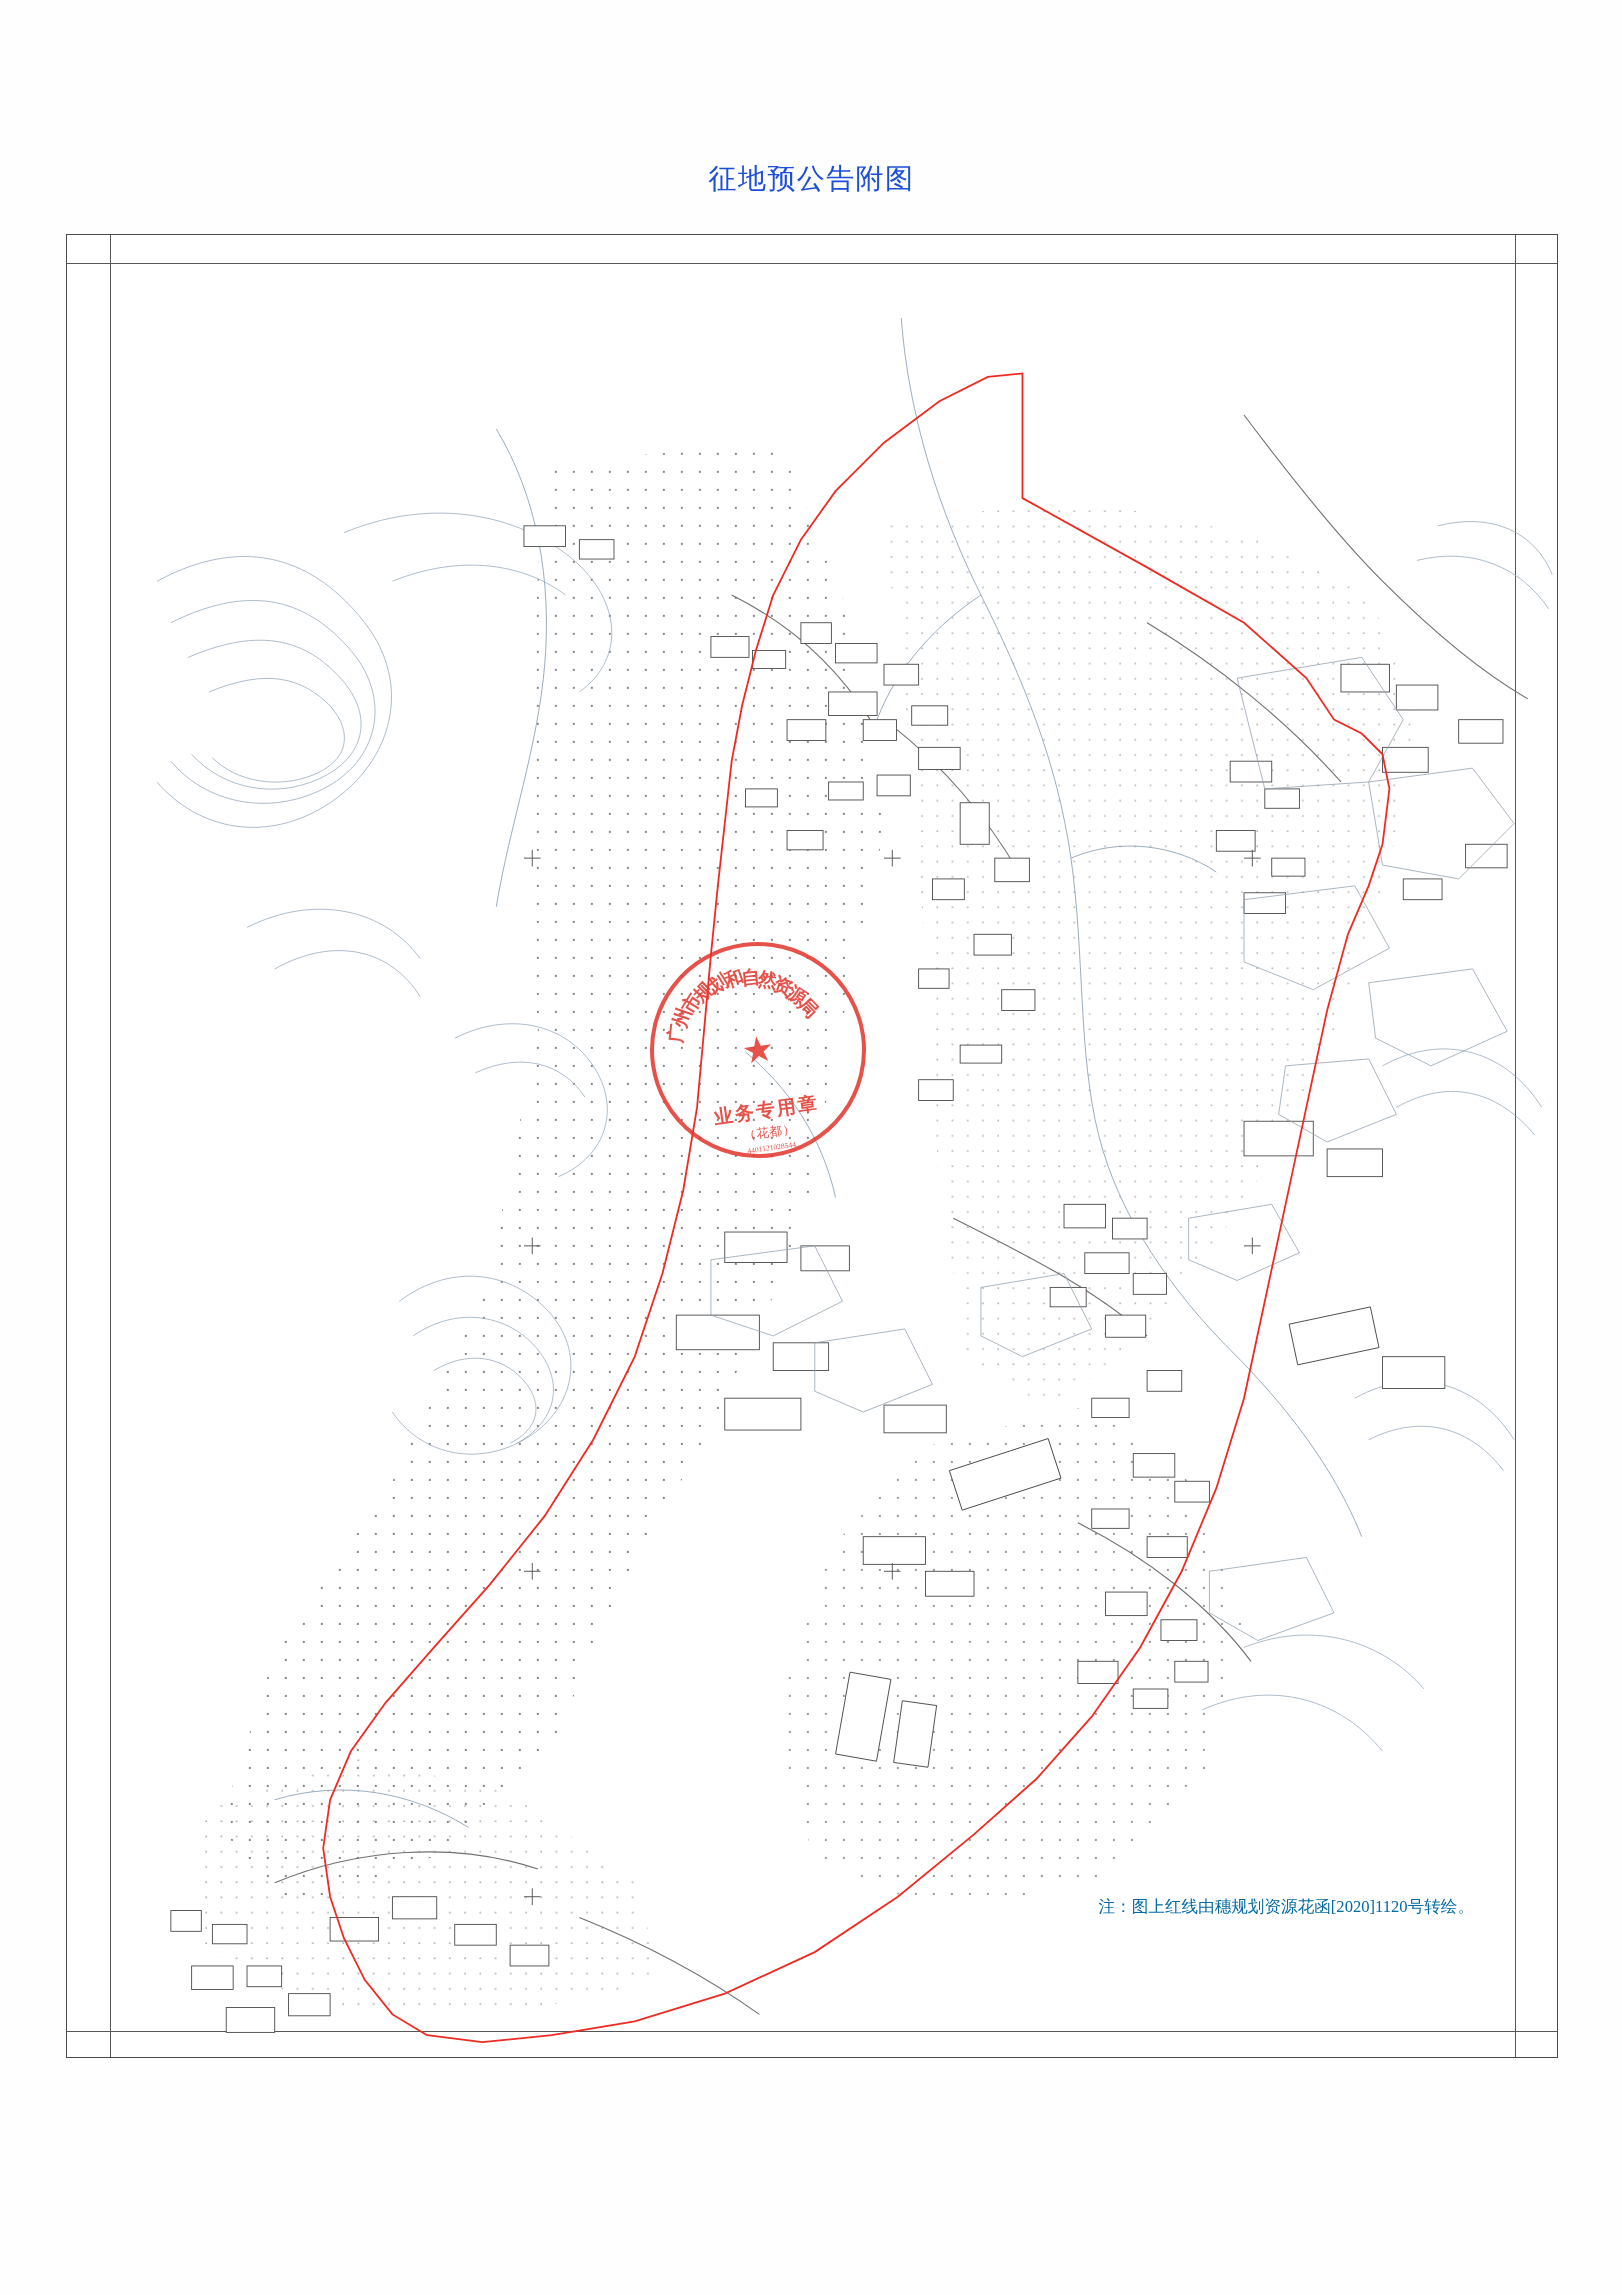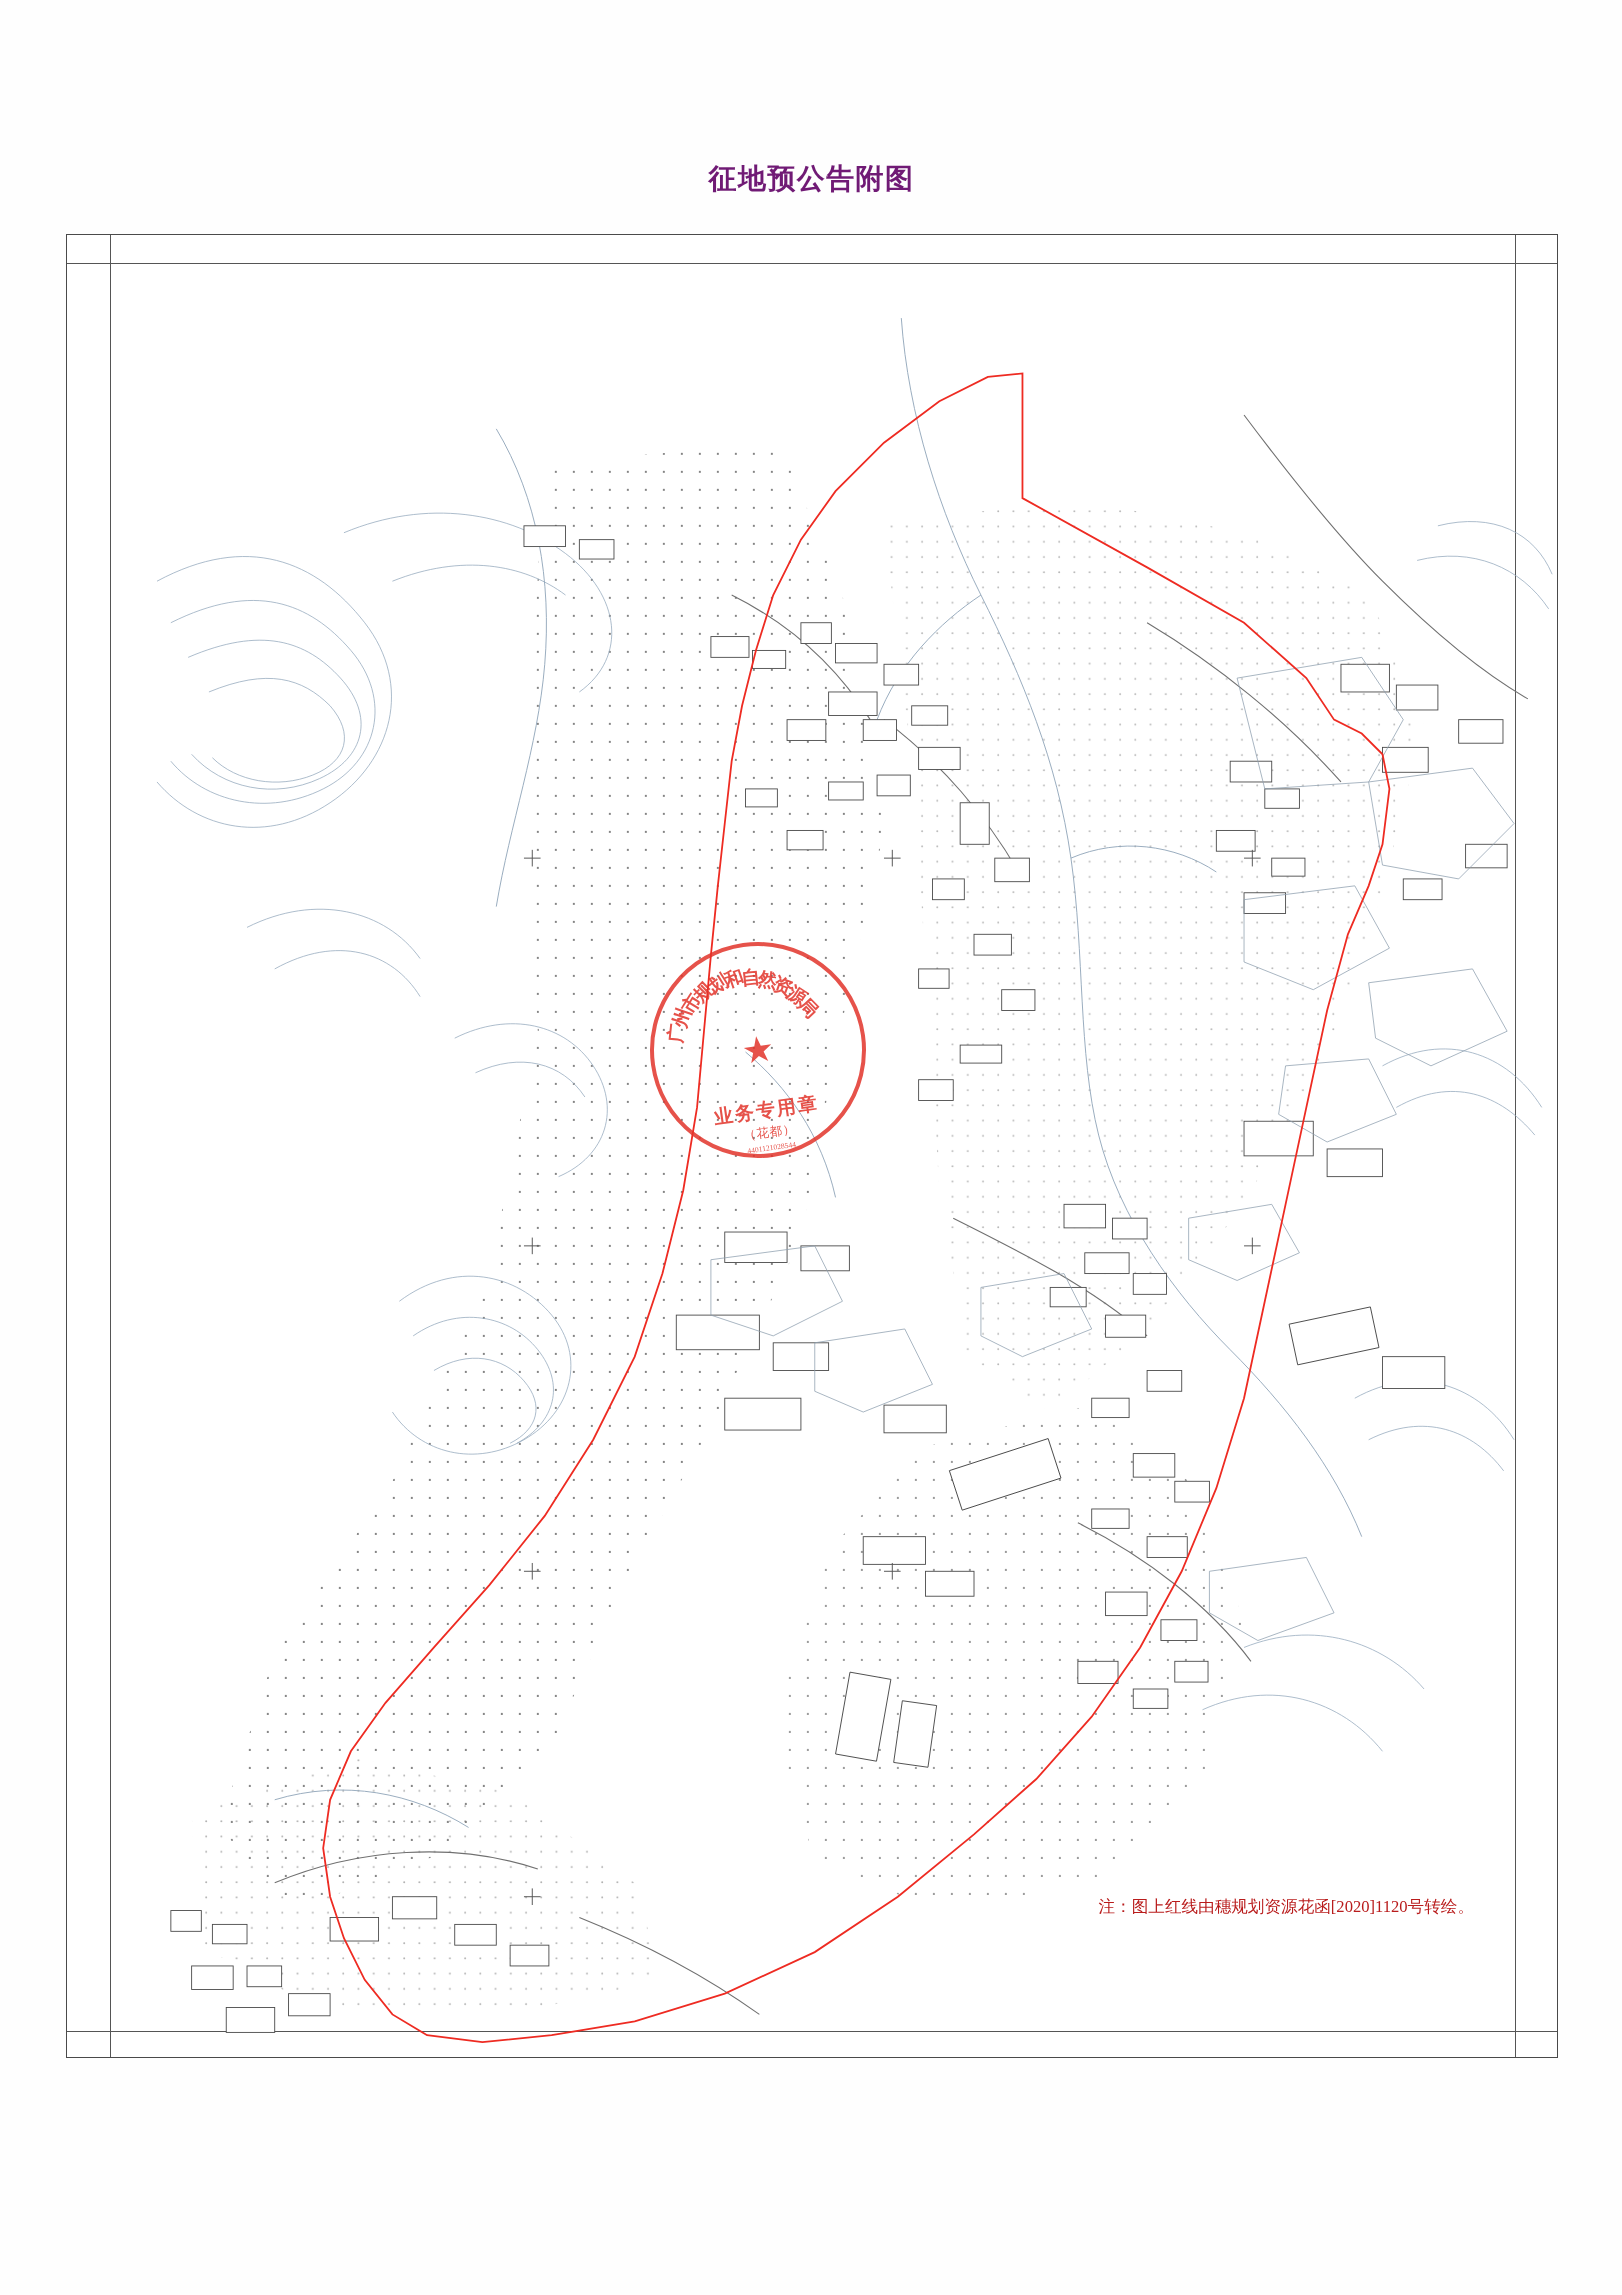--- a/index.html
+++ b/index.html
@@ -19,23 +19,23 @@
     inset: 0;
     background: #fefefe;
   }
   .doc-title {
     position: absolute;
     top: 160px;
     left: 0;
     width: 100%;
     text-align: center;
     font-size: 28px;
-    font-weight: bold;
+    font-weight: normal;
     letter-spacing: 1.4px;
-    color: #701a75;
+    color: #1d4ed8;
   }
   .map-frame {
     position: absolute;
     left: 66px;
     top: 234px;
     width: 1492px;
     height: 1824px;
     border: 1.4px solid #4a4a4a;
     box-sizing: border-box;
     background: #ffffff;
@@ -57,21 +57,21 @@
   }
   .map-canvas {
     position: absolute;
     inset: 0;
   }
   .note {
     position: absolute;
     right: 83px;
     bottom: 139px;
     font-size: 16.6px;
-    color: #b91c1c;
+    color: #0369a1;
     white-space: nowrap;
   }
   .stamp {
     position: absolute;
     left: 583px;
     top: 707px;
     width: 208px;
     height: 208px;
     border: 4.9px solid #e2342b;
     border-radius: 50%;

